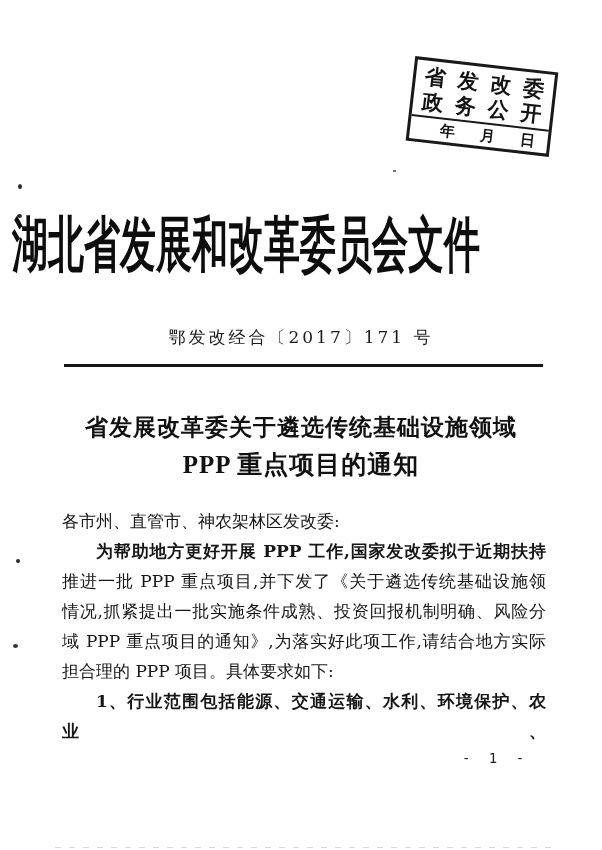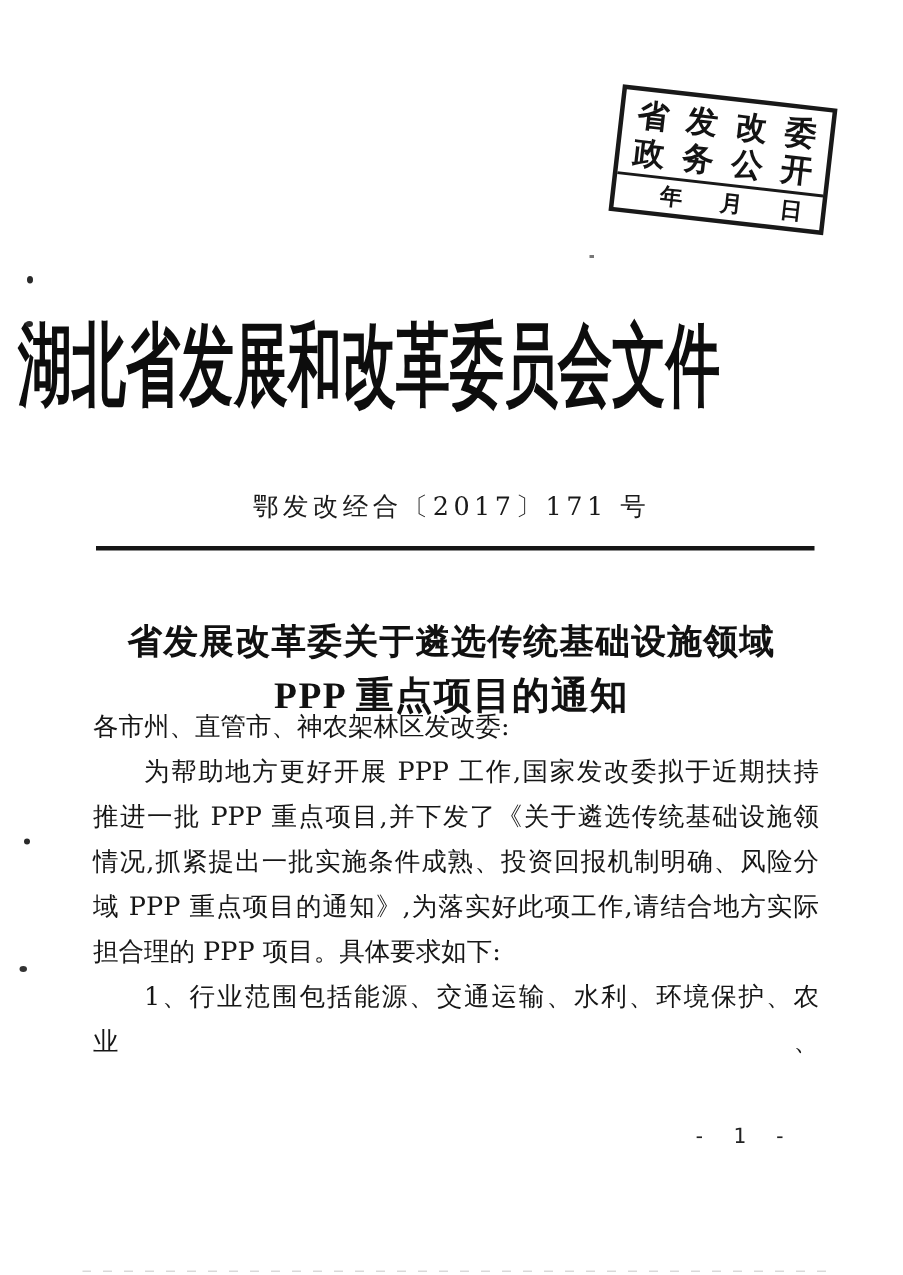--- a/index.html
+++ b/index.html
@@ -58,27 +58,27 @@
   .notice-title{
     position:absolute;left:0;top:409px;width:602px;text-align:center;
     font-family:Liberation Serif, serif;
     font-weight:bold;color:#111;
   }
   .notice-title .t1{font-size:23px;line-height:37px;letter-spacing:1px;}
   .notice-title .t2{font-size:25px;line-height:37px;letter-spacing:1px;}
 
   
   .body-text{
-    position:absolute;left:62px;top:470px;width:484px;
+    position:absolute;left:62px;top:506px;width:484px;
     font-family:"DejaVu Serif","Liberation Serif",serif;
     font-size:17px;line-height:30px;color:#161616;
   }
   .line{min-height:30px;}
   .line.jl{text-align:justify;text-align-last:justify;}
-  .line.indent{text-indent:34px;}
+  .line.indent{text-indent:34px;font-weight:bold;}
   .line.heading{
     font-family:"DejaVu Sans","Liberation Sans",sans-serif;
     font-weight:bold;font-size:17px;letter-spacing:1px;color:#101010;
   }
 
   
   .page-number{
     position:absolute;left:462px;top:750px;
     font-family:"DejaVu Sans Mono","Liberation Mono",monospace;
     font-size:14px;letter-spacing:5px;color:#222;

